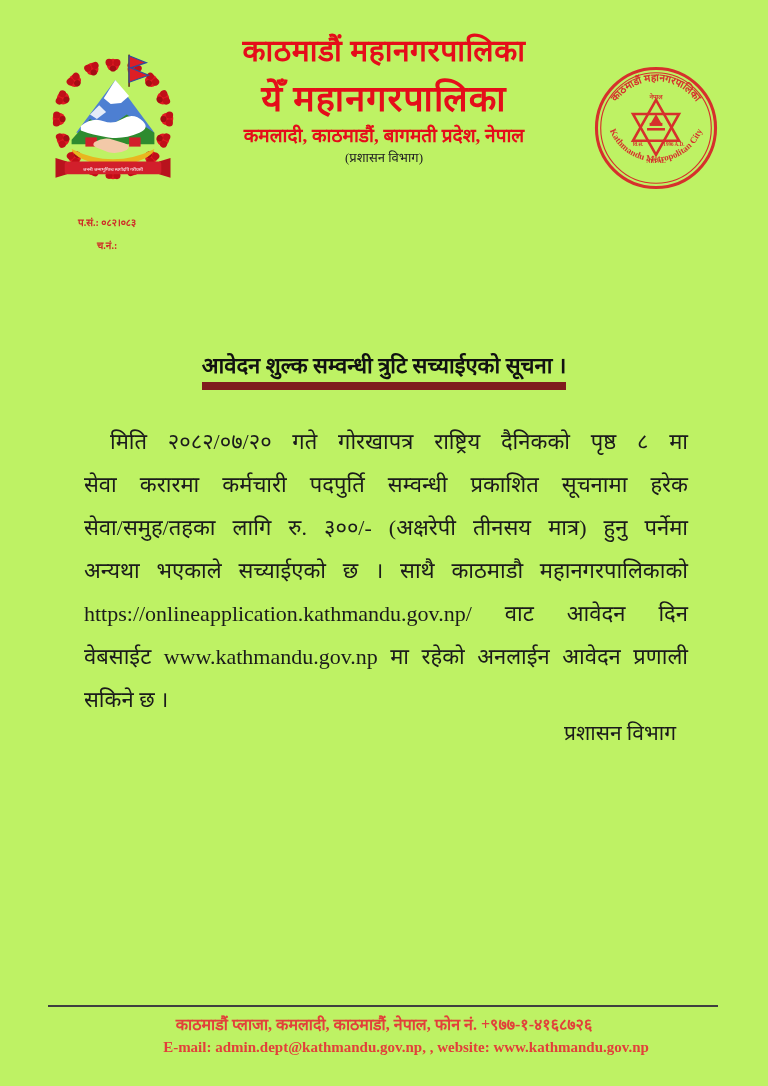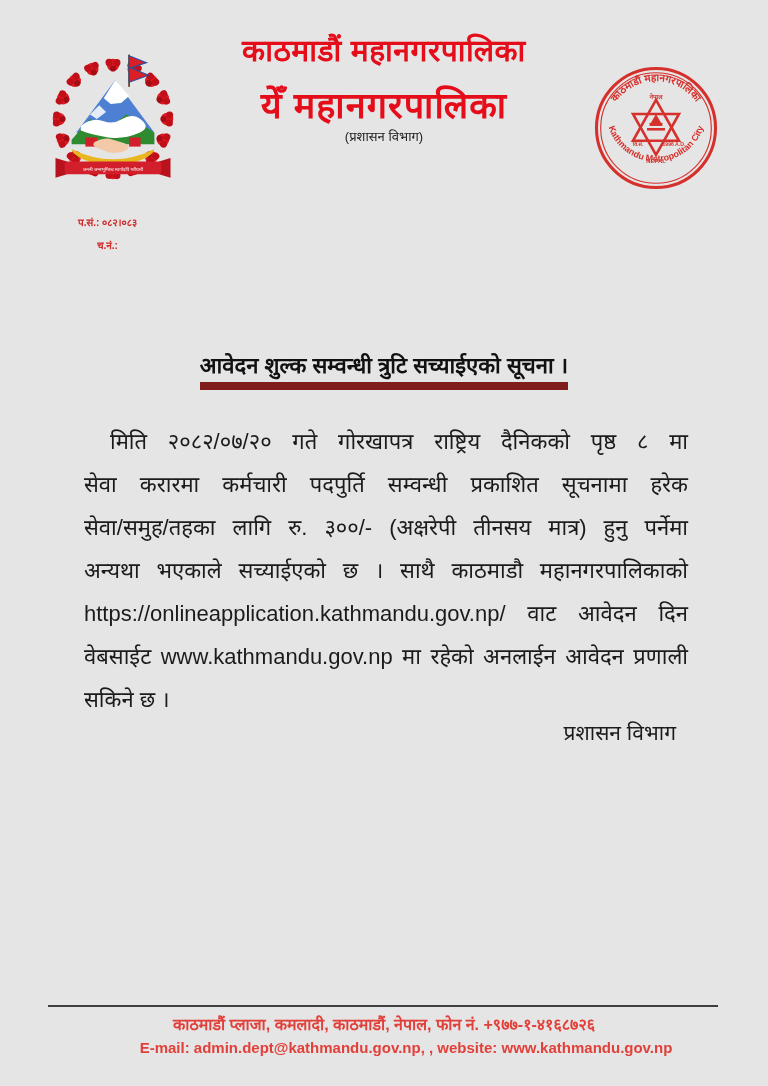--- a/index.html
+++ b/index.html
@@ -1,24 +1,24 @@
 <!DOCTYPE html>
 <html><head>
 <meta charset="utf-8">
 <style>
   html,body{margin:0;padding:0;background:#ffffff;}
   .page{
-    position:relative;width:768px;height:1086px;background:#e5e5e5;
-    font-family:Liberation Sans, sans-serif;
+    position:relative;width:768px;height:1086px;background:#bef264;
+    font-family:Liberation Serif, serif;
     color:#1b1b1b;overflow:hidden;margin:0 auto;
   }
   
   .header-text{position:absolute;left:150px;right:150px;top:34px;text-align:center;line-height:1.15;}
   .org-dev{font-size:30px;font-weight:bold;color:#e50d1a;letter-spacing:.5px;}
-  .org-lipi{font-size:36px;font-weight:bold;color:#e50d1a;margin-top:16px;letter-spacing:1px;}
+  .org-lipi{font-size:36px;font-weight:bold;color:#e50d1a;margin-top:10px;letter-spacing:1px;}
   .office-line{font-size:26px;font-weight:bold;color:#e50d1a;margin-top:4px;}
   .addr-line{font-size:19px;font-weight:bold;color:#e50d1a;margin-top:5px;}
   .dept-line{font-size:13px;color:#222222;margin-top:4px;font-weight:normal;}
   .emblem{position:absolute;left:44px;top:50px;width:138px;height:138px;}
   .seal{position:absolute;left:592px;top:58px;width:128px;height:140px;}
   
   .ref-block{position:absolute;left:78px;top:211px;font-size:10px;line-height:23px;color:#cf2a27;font-weight:bold;text-align:center;}
   
   .date-block{position:absolute;right:78px;top:258px;text-align:right;font-size:21px;line-height:31px;color:#1b1b1b;}
   .date-block .ns{font-size:20px;}
@@ -92,20 +92,21 @@
     <text x="60" y="105" text-anchor="middle" font-size="4" fill="#ffffff">जननी जन्मभूमिश्च स्वर्गादपि गरीयसी</text>
 
     <line x1="74" y1="4" x2="74" y2="32" stroke="#6b4a21" stroke-width="1.6"></line>
     <polygon points="74,5 89,11 74,16" fill="#dc1f26" stroke="#2b4ea0" stroke-width="1"></polygon>
     <polygon points="74,15 91,22 74,28" fill="#dc1f26" stroke="#2b4ea0" stroke-width="1"></polygon>
   </svg>
 
   <div class="header-text">
     <div class="org-dev">काठमाडौं महानगरपालिका</div>
     <div class="org-lipi">येँ महानगरपालिका</div>
+    <div class="addr-line">कमलादी, काठमाडौं, बागमती प्रदेश, नेपाल</div>
     <div class="dept-line">(प्रशासन विभाग)</div>
   </div>
 
   <svg class="seal" viewBox="0 0 100 108">
     <circle cx="50" cy="54" r="46.5" fill="none" stroke="#d6302c" stroke-width="2.4"></circle>
     <circle cx="50" cy="54" r="43.2" fill="none" stroke="#d6302c" stroke-width="0.9"></circle>
     <path id="sealTop" d="M 13 64 A 38 38 0 1 1 87 64" fill="none"></path>
     <text font-size="8" font-weight="bold" fill="#d6302c">
       <textPath href="#sealTop" startOffset="50%" text-anchor="middle">काठमाडौं महानगरपालिका</textPath>
     </text>

